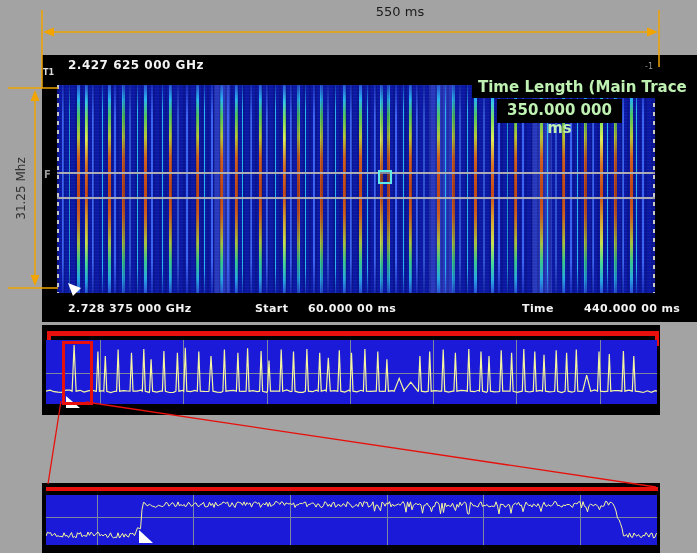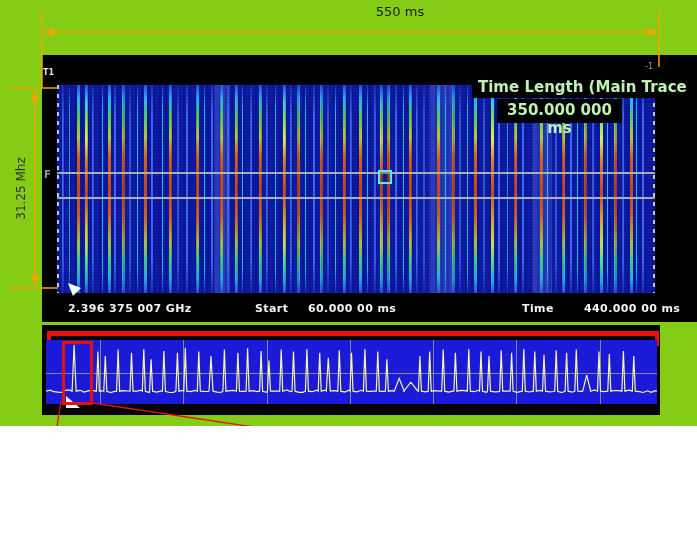--- a/index.html
+++ b/index.html
@@ -1,16 +1,16 @@
 <!DOCTYPE html>
 <html style="--accent: #F2A400; --zoom: #E8100C; --readout: #BFF2B2; --marker: #5FE9E9; --specbg: #0A17A2; --grid: #B4B4B4;"><head>
 <meta charset="utf-8">
 <style>
   html,body{margin:0;padding:0;background:#ffffff;}
-  #screen{position:relative;width:697px;height:426px;background:#84cc16;overflow:hidden;
+  #screen{position:relative;width:697px;height:553px;background:#a3a3a3;overflow:hidden;
           font-family:"DejaVu Sans","Liberation Sans",sans-serif;}
   .abs{position:absolute;}
   
   .ann{color:#1a1a1a;font-size:13px;}
   #top-span-label{left:340px;top:4px;width:120px;text-align:center;}
   #left-span-label{left:-31px;top:181px;width:104px;height:15px;text-align:center;
     transform:rotate(-90deg);color:#333;font-size:12px;}
   
   #spec-panel{left:42px;top:55px;width:655px;height:267px;background:#000;}
   #spec-topfreq{left:26px;top:3px;color:#f2f2f2;font-weight:bold;font-size:12px;letter-spacing:.5px;}
@@ -56,20 +56,21 @@
 </style>
 </head>
 <body>
 
 <div id="screen">
 
   <div class="abs ann" id="top-span-label">550 ms</div>
   <div class="abs ann" id="left-span-label">31.25 Mhz</div>
 
   <div class="abs" id="spec-panel">
+    <div class="abs" id="spec-topfreq">2.427 625 000 GHz</div>
     <div class="abs" id="trigger-label">T1</div>
     <div class="abs" id="corner-mark">-1</div>
     <div class="abs" id="freq-axis-label">F</div>
 
     <div class="abs" id="spec-plot">
       <div class="tex1"></div>
       <div id="stripes" style="position:absolute;inset:0;">
           <div class="s t-b" style="left: 0.8%; width: 2px;"></div>
           <div class="s t-c" style="left: 2%; width: 1px;"></div>
           <div class="s t-h" style="left: 3.3%; width: 3px;"></div>
@@ -157,21 +158,21 @@
       <div class="dashv" style="left:0;"></div>
       <div class="dashv" style="right:0;"></div>
       <div class="abs" id="marker-square" style="left:321px;top:85px;"></div>
     </div>
 
     <div class="abs" id="readout-title-box">Time Length (Main Trace</div>
     <div class="abs" id="readout-value-box">350.000 000 ms</div>
 
     <div class="abs" id="cursor-arrow"></div>
 
-    <div class="blab" style="left:26px;">2.396 375 007 GHz</div>
+    <div class="blab" style="left:26px;">2.728 375 000 GHz</div>
     <div class="blab" style="left:213px;">Start</div>
     <div class="blab" style="left:266px;">60.000 00 ms</div>
     <div class="blab" style="left:480px;">Time</div>
     <div class="blab" style="left:542px;">440.000 00 ms</div>
   </div>
 
   <div class="abs" id="ov-panel">
     <div class="abs" id="ov-bar"></div>
     <div class="abs ov-tick" style="left:5px;"></div>
     <div class="abs ov-tick" style="left:613px;"></div>

